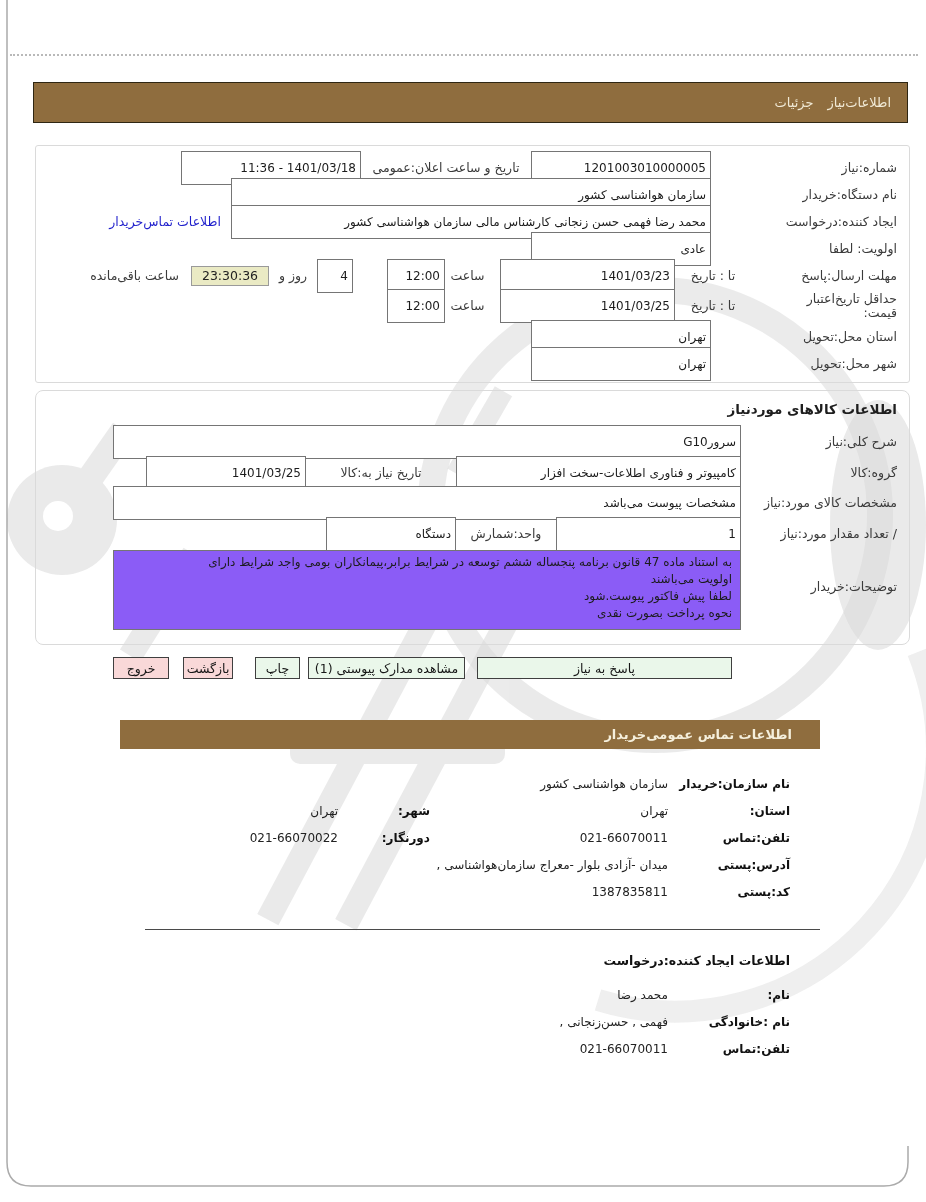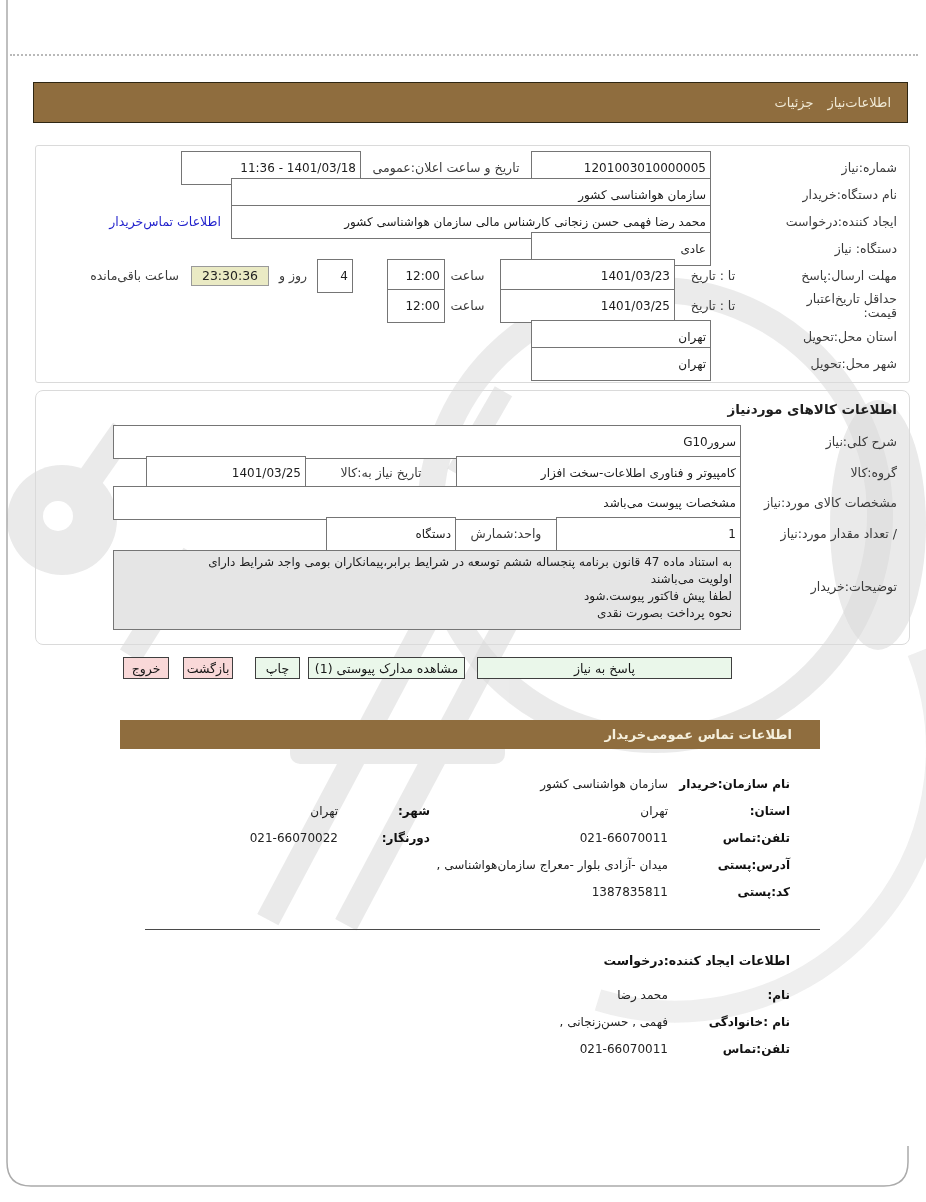--- a/index.html
+++ b/index.html
@@ -49,38 +49,38 @@
   .w185{width:185px}.w130{width:130px}
   .sp10{width:10px}.sp34{width:34px}.sp12{width:12px}
 
   .countdown { width:78px; height:20px; background:#eaeac4; border:1px solid #9a9a9a;
     font-size:12.5px; color:#222; display:flex; align-items:center; justify-content:center; }
 
   .link { color:#1f1fcc; font-size:12.5px; margin-right:10px; cursor:pointer; white-space:nowrap; }
 
   .sec-title { font-weight:bold; font-size:13.5px; color:#1e1e1e; padding:0 12px 8px 0; }
 
-  .notes { width:628px; min-height:80px; background:#e5e5e5; border:1px solid #757575;
+  .notes { width:628px; min-height:80px; background:#8b5cf6; border:1px solid #757575;
     font-size:12px; color:#1c1c1c; line-height:17px; padding:3px 8px;
     white-space:pre-line; direction:rtl; }
   .row-notes { display:flex; direction:rtl; align-items:flex-start; padding-right:12px; margin-top:3px; }
   .row-notes .lbl-goods { margin-top:30px; }
 
   
   .btnrow { position:absolute; top:657px; left:35px; right:16px; display:flex;
     direction:rtl; padding-right:178px; align-items:center; }
   .btn { height:22px; border:1px solid #3f3f3f; font-family:inherit; font-size:12.5px;
     color:#161616; display:flex; align-items:center; justify-content:center; cursor:pointer; }
   .btn-green { background:#eaf7ea; }
   .btn-pink  { background:#f9d8d8; }
   #btn-respond { width:255px; margin-left:12px; }
   #btn-attach  { width:157px; margin-left:8px; }
   #btn-print   { width:45px;  margin-left:22px; }
   #btn-back    { width:50px;  margin-left:14px; }
-  #btn-exit    { width:46px; }
+  #btn-exit    { width:56px; }
 
   
   .bar2 { position:absolute; top:720px; left:120px; width:700px; height:29px;
     background:#8f6d3e; display:flex; align-items:center; direction:rtl;
     padding-right:28px; color:#f5efdc; font-weight:bold; font-size:13px; }
   .contact { position:absolute; top:777px; right:136px; width:560px; direction:rtl; }
   .crow { display:flex; direction:rtl; margin-bottom:13px; font-size:12px; color:#222;
     line-height:14px; }
   .clabel  { width:122px; font-weight:bold; color:#111; flex:0 0 auto; }
   .cval    { width:238px; flex:0 0 auto; }
@@ -135,21 +135,21 @@
     <div class="row">
       <span class="lbl lblcol">نام دستگاه:خریدار</span>
       <input class="inp w480" readonly="" value="سازمان هواشناسی کشور" style="">
     </div>
     <div class="row">
       <span class="lbl lblcol">ایجاد کننده:درخواست</span>
       <input class="inp w480" readonly="" value="محمد رضا فهمی حسن زنجانی کارشناس مالی سازمان هواشناسی کشور" style="">
       <span class="link">اطلاعات تماس‌خریدار</span>
     </div>
     <div class="row">
-      <span class="lbl lblcol">دستگاه: نیاز</span>
+      <span class="lbl lblcol">اولویت: لطفا</span>
       <input class="inp w180" readonly="" value="عادی" style="">
     </div>
     <div class="row">
       <span class="lbl lblcol-n">مهلت ارسال:پاسخ</span>
       <span class="lbl lbl-until">تا : تاریخ</span>
       <input class="inp w175" readonly="" value="1401/03/23" style="">
       <span class="sp10"></span>
       <span class="lbl lbl-hour">ساعت</span>
       <input class="inp w58" readonly="" value="12:00" style="">
       <span class="sp34"></span>

